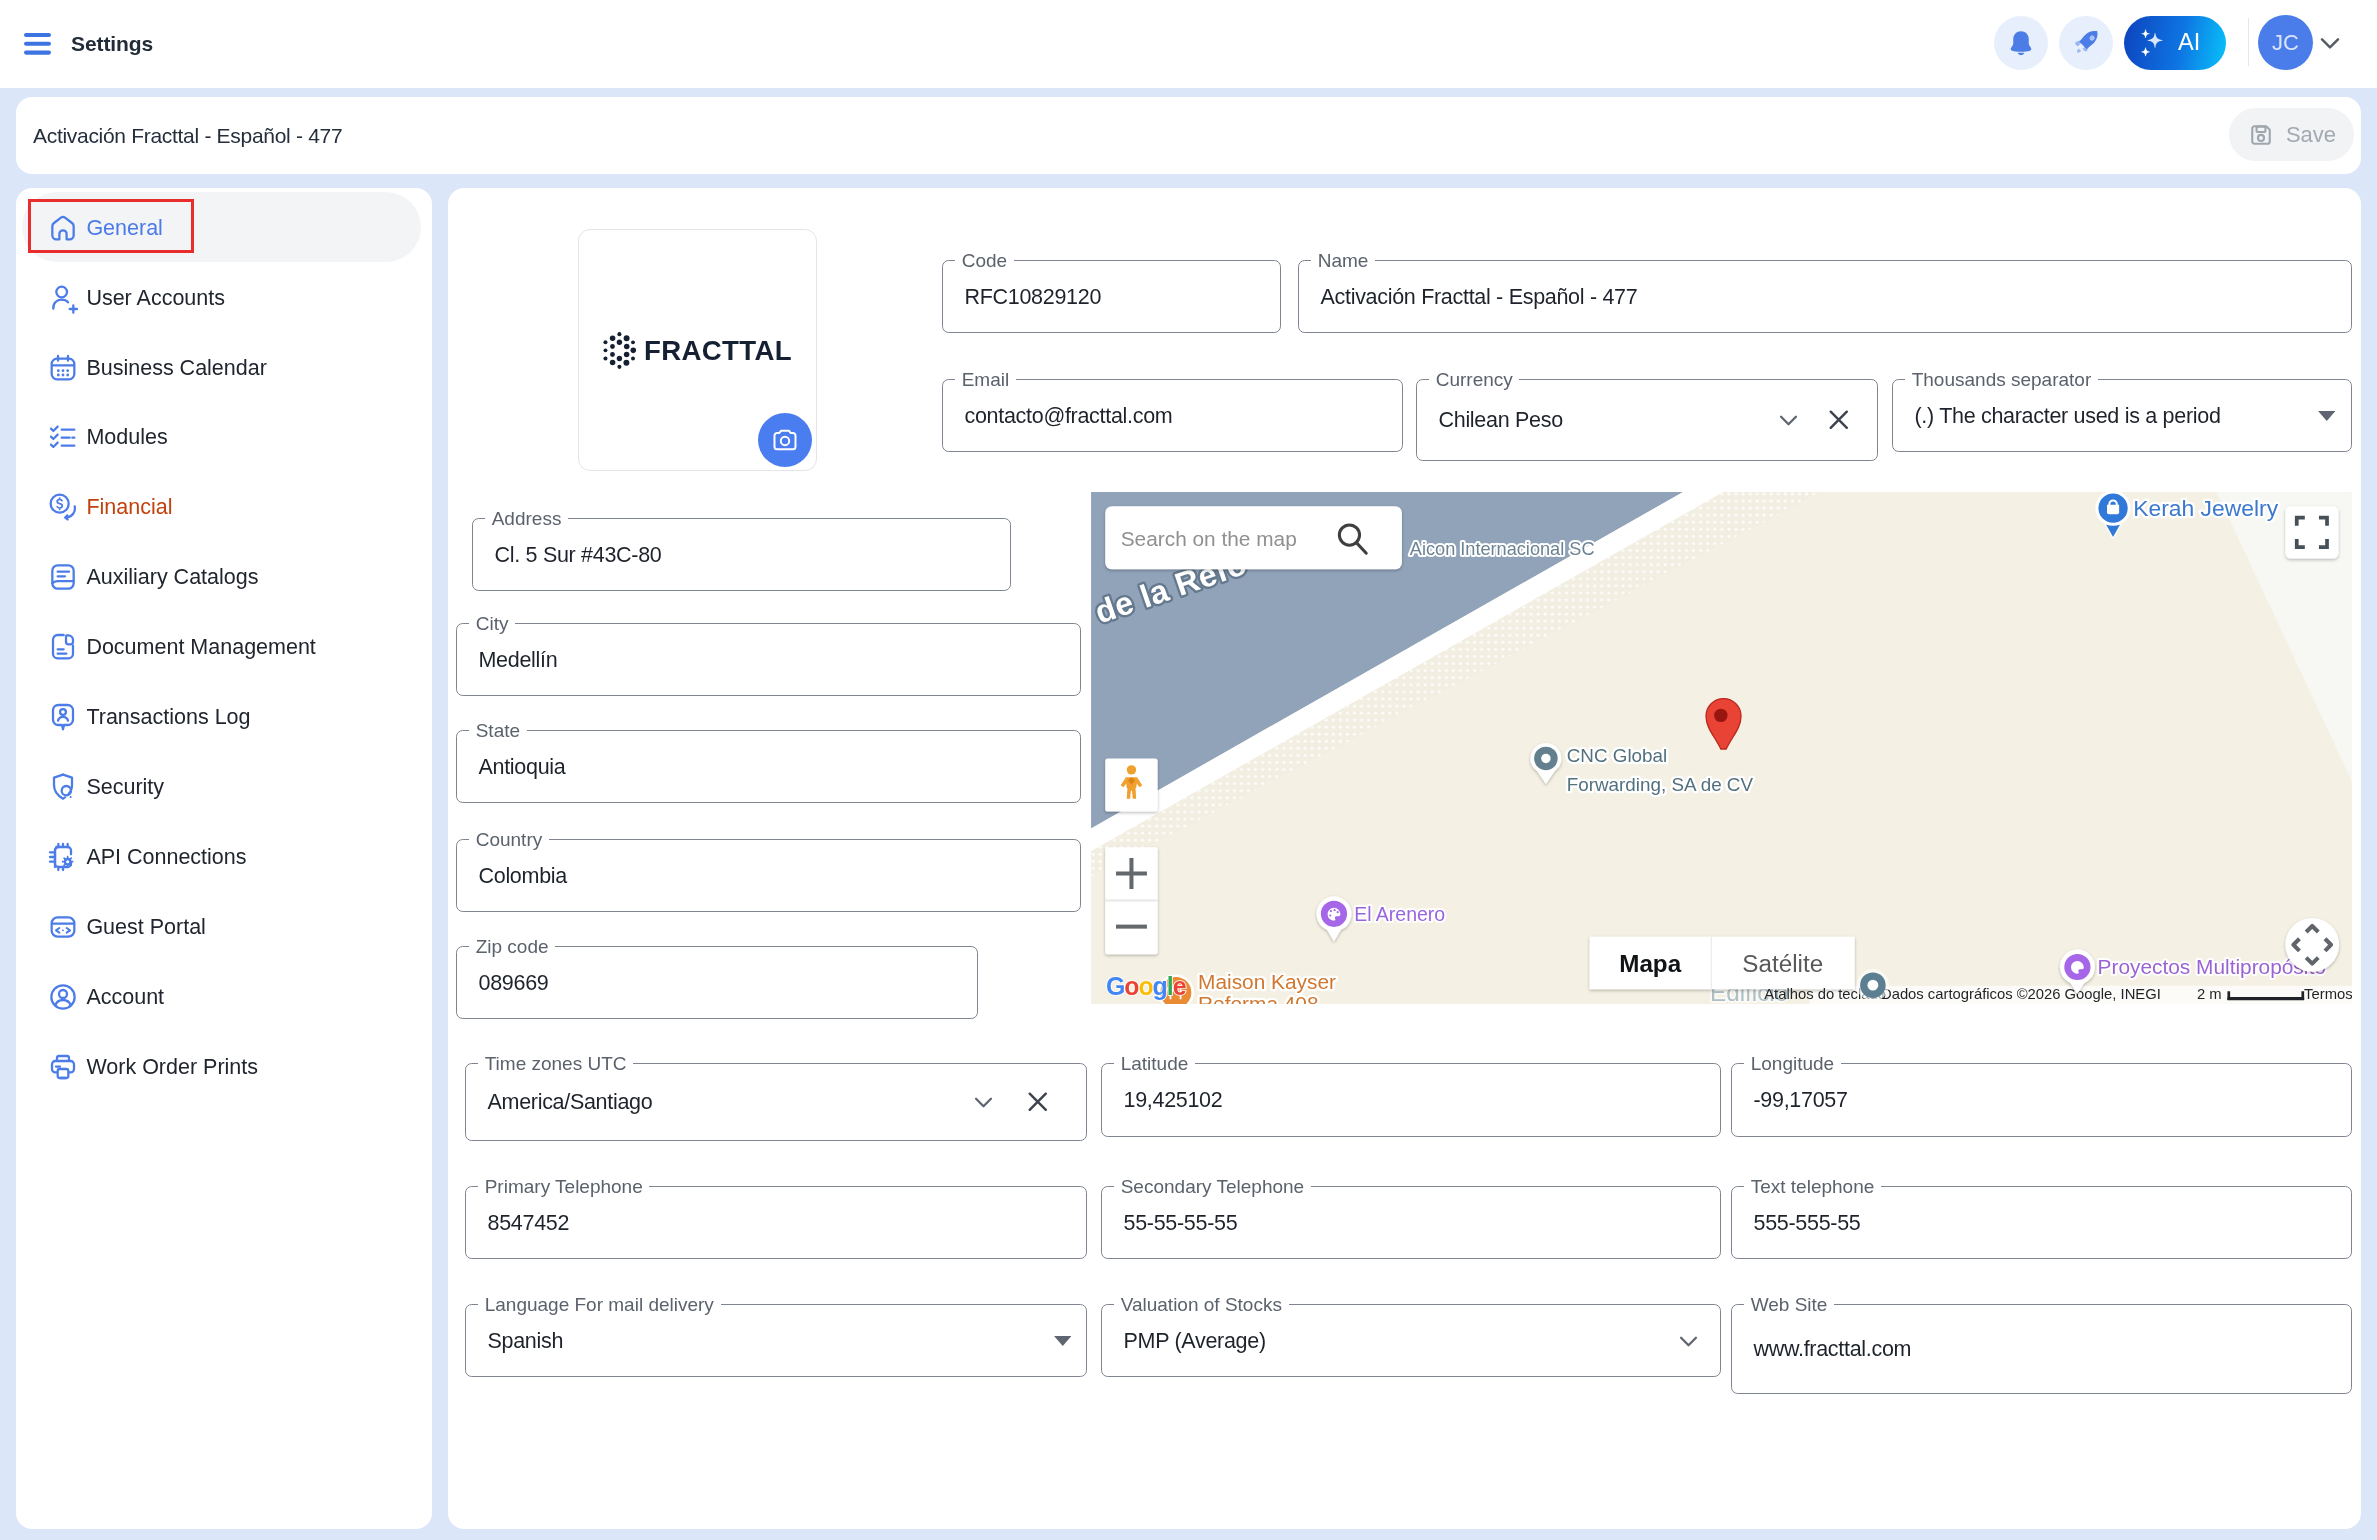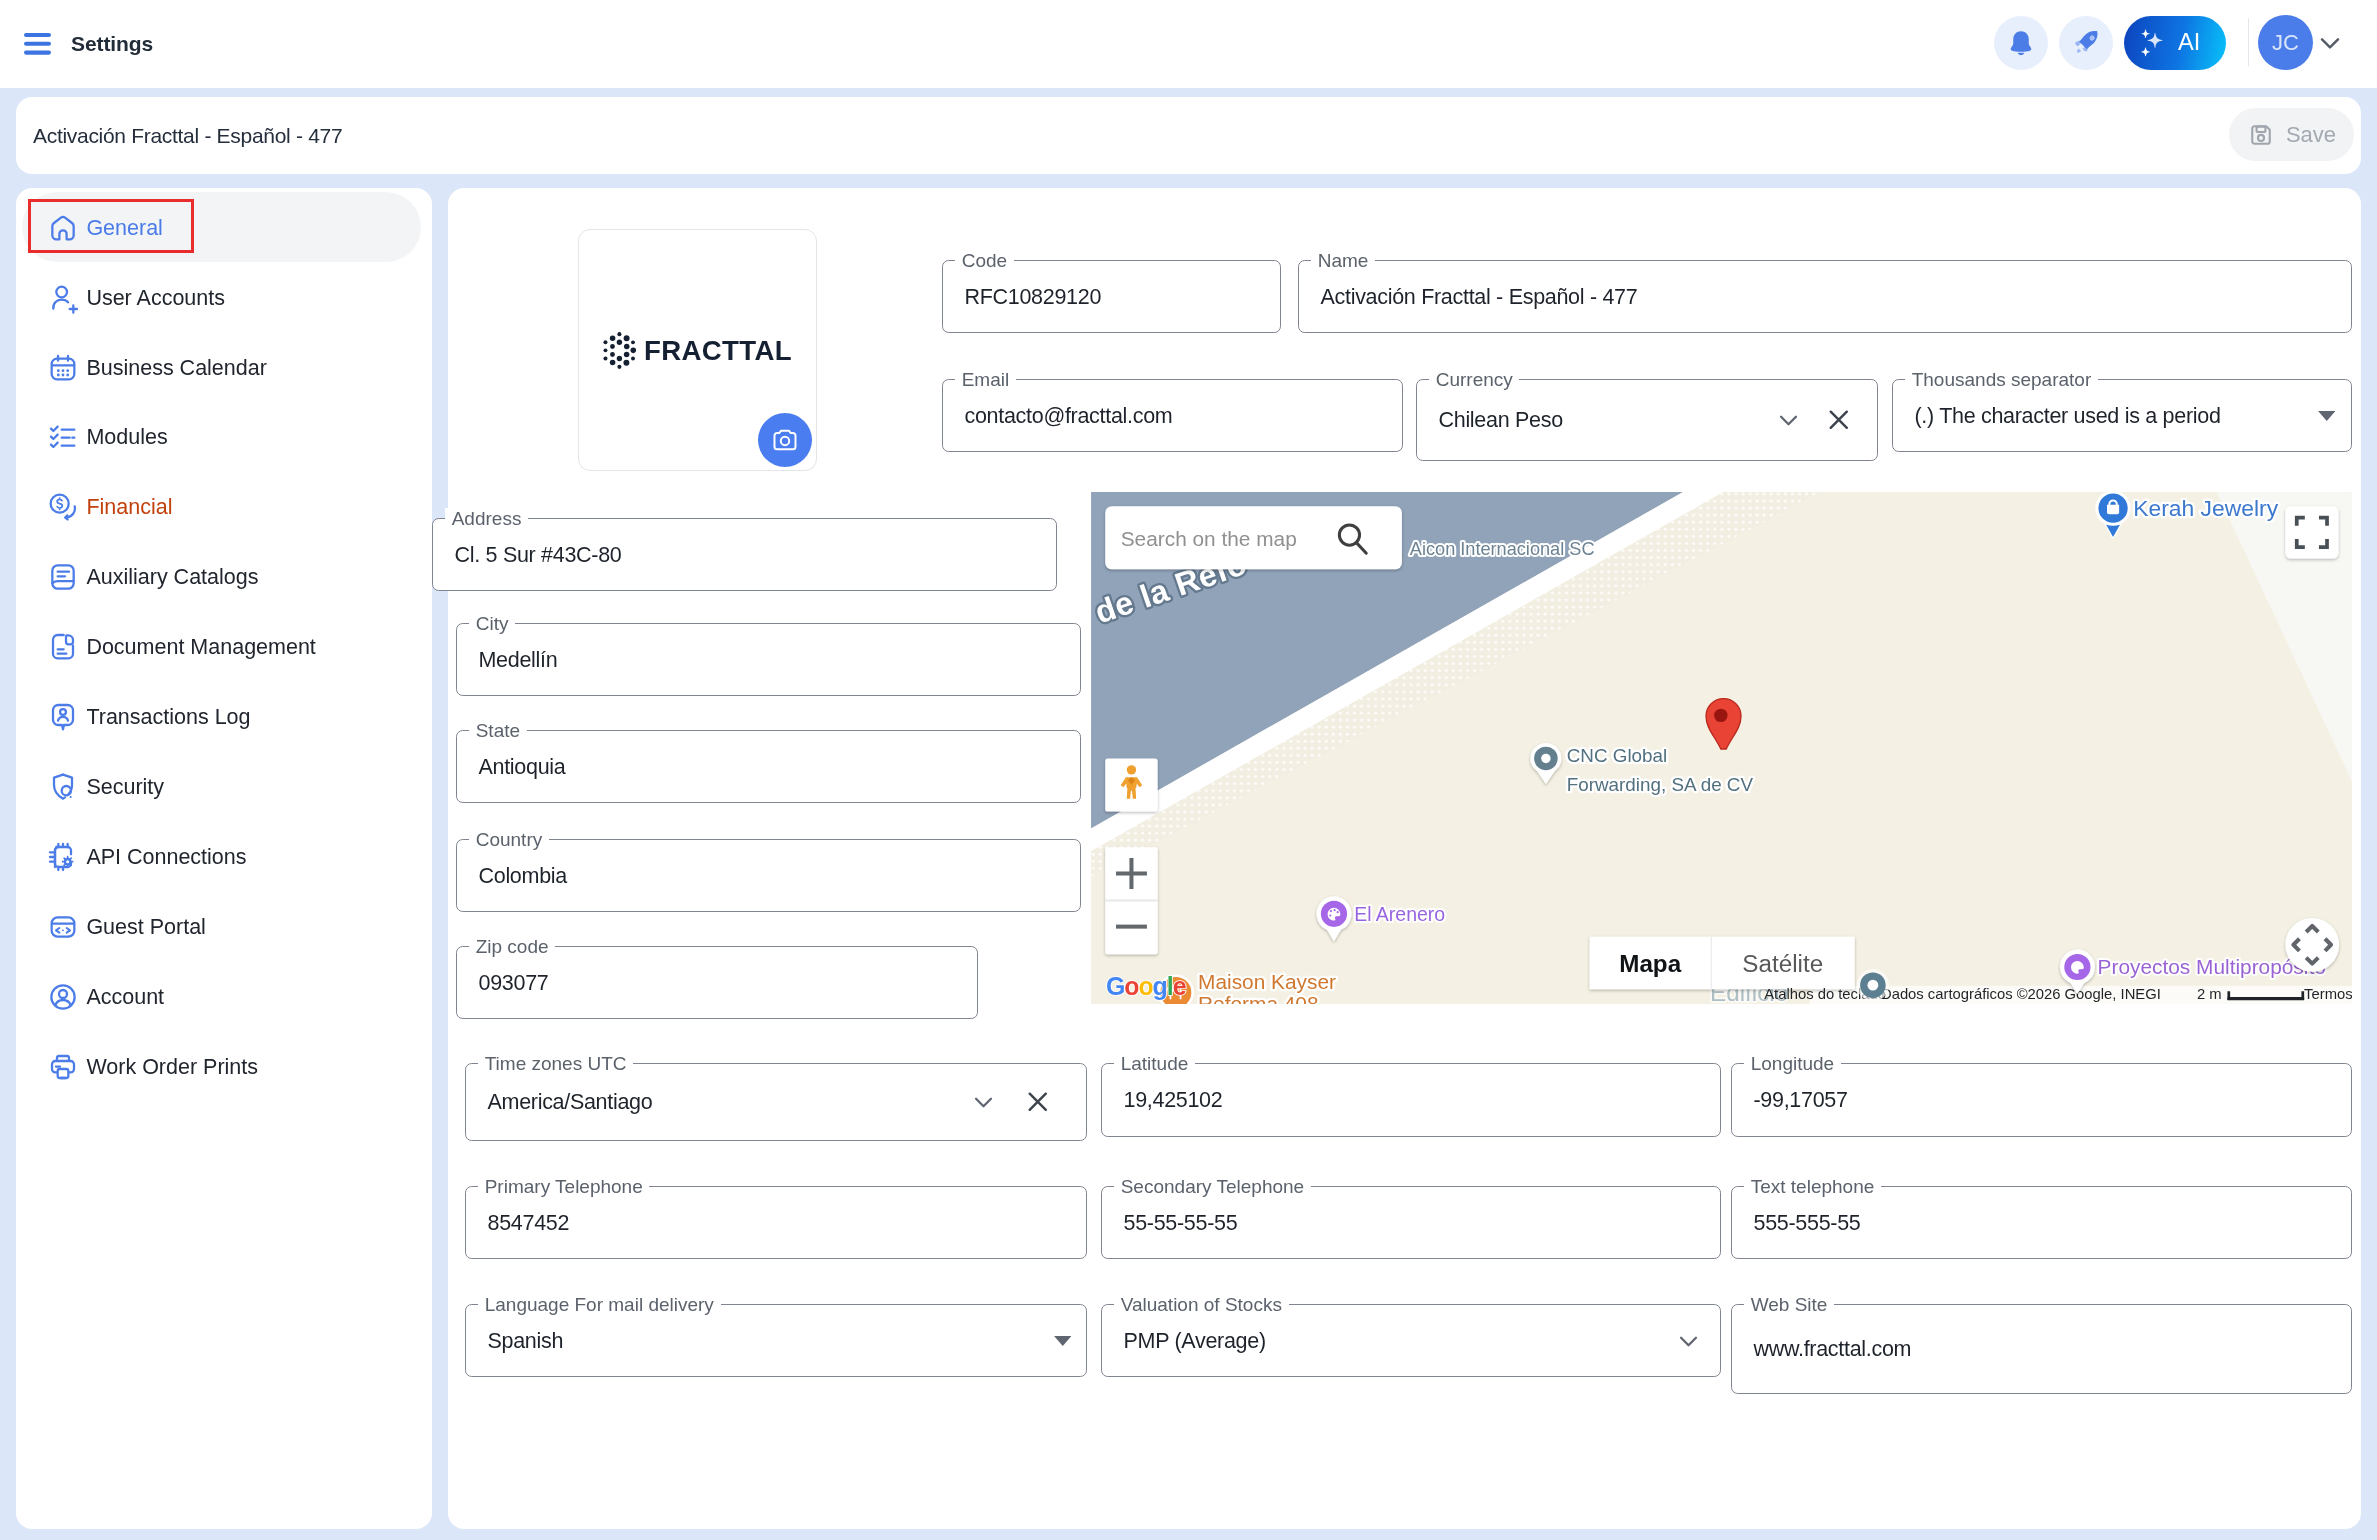--- a/index.html
+++ b/index.html
@@ -245,39 +245,39 @@
       <path d="M4 4 L28 28 M28 4 L4 28" stroke="#3d434c" stroke-width="3.6" fill="none" stroke-linecap="round"></path>
     </svg>
   </div>
 <div class="fld" style="left:1892px;top:379px;width:460px;height:73px;">
     <label>Thousands separator</label>
     <span class="v">(.) The character used is a period</span>
     <svg style="position:absolute;right:16px;top:50%;margin-top:-4.7px;" width="17.5" height="10" viewBox="0 0 26 15">
       <path d="M0 0 h26 l-13 15 z" fill="#5f6671"></path>
     </svg>
   </div>
-<div class="fld" style="left:432px;top:518px;width:625px;height:73px;">
+<div class="fld" style="left:472px;top:518px;width:539px;height:73px;">
     <label>Address</label>
     <span class="v">Cl. 5 Sur #43C-80</span>
   </div>
 <div class="fld" style="left:456px;top:623px;width:625px;height:73px;">
     <label>City</label>
     <span class="v">Medellín</span>
   </div>
 <div class="fld" style="left:456px;top:730px;width:625px;height:73px;">
     <label>State</label>
     <span class="v">Antioquia</span>
   </div>
 <div class="fld" style="left:456px;top:839px;width:625px;height:73px;">
     <label>Country</label>
     <span class="v">Colombia</span>
   </div>
 <div class="fld" style="left:456px;top:946px;width:522px;height:73px;">
     <label>Zip code</label>
-    <span class="v">093077</span>
+    <span class="v">089669</span>
   </div>
 <div class="fld" style="left:465px;top:1063px;width:622px;height:78px;">
     <label>Time zones UTC</label>
     <span class="v">America/Santiago</span>
     <svg style="position:absolute;right:91px;top:50%;margin-top:-6px;" width="23" height="15" viewBox="0 0 34 22">
       <path d="M6 4 l11 11 11-11" stroke="#5f6671" stroke-width="3.4" fill="none" stroke-linecap="round" stroke-linejoin="round"></path>
     </svg>
     <svg style="position:absolute;right:38px;top:50%;margin-top:-10.8px;" width="21.5" height="21.5" viewBox="0 0 32 32">
       <path d="M4 4 L28 28 M28 4 L4 28" stroke="#3d434c" stroke-width="3.6" fill="none" stroke-linecap="round"></path>
     </svg>

